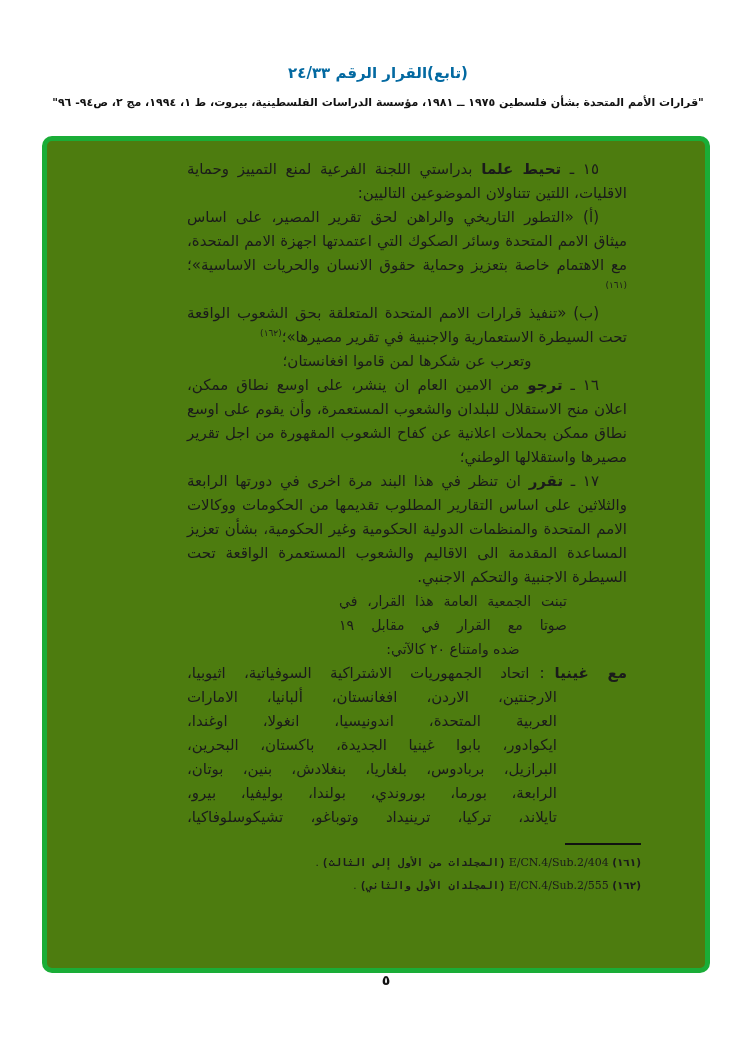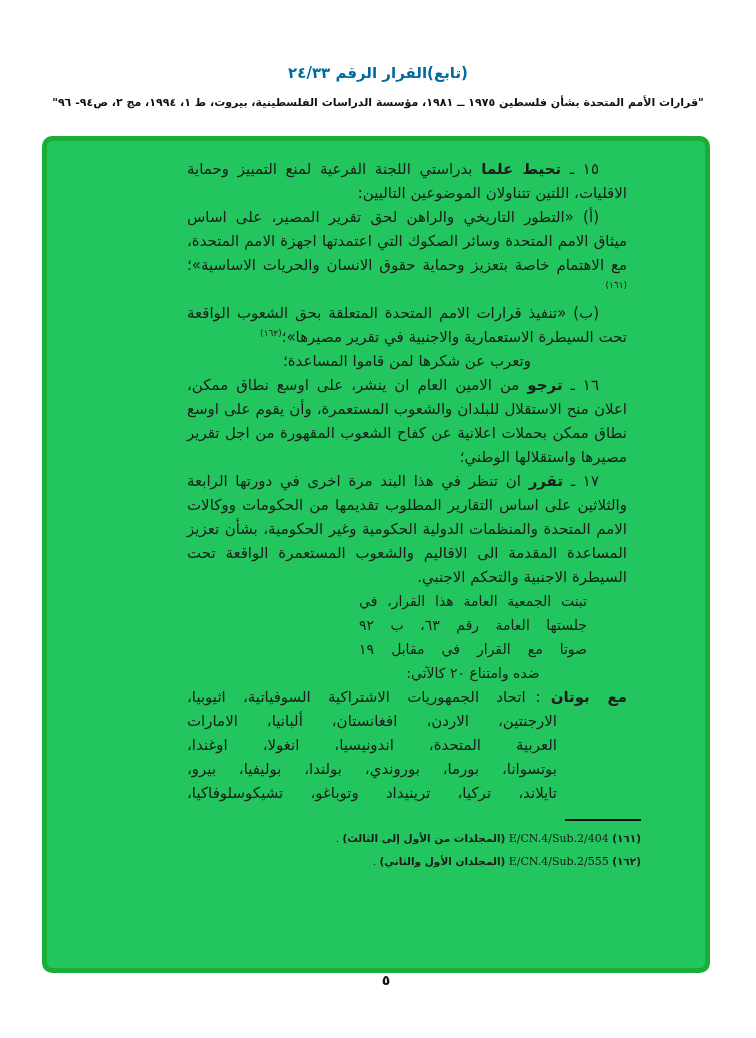--- a/index.html
+++ b/index.html
@@ -12,52 +12,52 @@
     position:absolute;top:64px;left:0;width:756px;text-align:center;
     direction:rtl;font-weight:bold;font-size:15px;color:#0369a1;
   }
   .hdr-cite{
     position:absolute;top:96px;left:0;width:756px;text-align:center;
     direction:rtl;font-weight:bold;font-size:11px;color:#111;
   }
   
   .green-box{
     position:absolute;left:42px;top:136px;width:658px;height:827px;
-    border:5px solid #1aad37;border-radius:10px;background:#22c55e;
+    border:5px solid #1aad37;border-radius:10px;background:#4d7c0f;
   }
   .box-content{
     position:absolute;inset:0;direction:rtl;
     padding:16px 78px 0 80px;box-sizing:border-box;
     font-size:15px;line-height:24px;text-align:justify;
   }
   .body-col{width:440px;margin-right:0;}
   .para{margin:0;text-indent:28px;}
   .para b{font-weight:bold;}
   sup.fnref{font-size:9px;line-height:0;vertical-align:6px;}
   .thanks{margin:0;text-align:center;text-indent:0;}
   
-  .vote-summary{width:228px;margin-right:40px;font-size:14px;}
+  .vote-summary{width:228px;margin-right:60px;font-size:14px;}
   .vote-summary .vline{text-align:justify;text-align-last:justify;}
   .vote-summary .vline.last{text-align:left;text-align-last:center;}
   
   .vote-list{width:440px;}
   .vote-list .cline{text-align:justify;text-align-last:justify;}
   .vote-list .cline.cont{padding-right:70px;}
   .vote-label{font-weight:bold;}
   .vote-colon{padding:0 10px;}
   
   .fn-area{margin-top:14px;}
   .fn-rule{width:76px;height:2px;background:#111;margin:0 -14px 6px 0;}
   .fn-row{
     direction:rtl;text-align:right;font-size:10.5px;line-height:22px;
     margin-right:-14px;white-space:nowrap;
   }
   .fn-marker{font-weight:bold;}
   .fn-code{font-family:"DejaVu Serif",serif;font-size:11px;}
-  .fn-note{font-weight:bold;}
+  .fn-note{font-weight:bold;font-family:Liberation Mono, monospace;}
   
   .page-num{
     position:absolute;top:972px;left:368px;width:36px;text-align:center;
     font-weight:bold;font-size:14px;color:#111;
   }
 </style>
 </head>
 <body>
 
 <div class="hdr-title">(تابع)القرار الرقم ٢٤/٣٣</div>
@@ -67,38 +67,39 @@
   <div class="box-content">
 
     <div class="body-col">
 
       <p class="para"><span>١٥ ـ</span> <b>تحيط علما</b> <span>بدراستي اللجنة الفرعية لمنع التمييز وحماية الاقليات، اللتين تتناولان الموضوعين التاليين:</span></p>
 
       <p class="para"><span>(أ)</span> <span>«التطور التاريخي والراهن لحق تقرير المصير، على اساس ميثاق الامم المتحدة وسائر الصكوك التي اعتمدتها اجهزة الامم المتحدة، مع الاهتمام خاصة بتعزيز وحماية حقوق الانسان والحريات الاساسية»؛</span><sup class="fnref">(١٦١)</sup></p>
 
       <p class="para"><span>(ب)</span> <span>«تنفيذ قرارات الامم المتحدة المتعلقة بحق الشعوب الواقعة تحت السيطرة الاستعمارية والاجنبية في تقرير مصيرها»؛</span><sup class="fnref">(١٦٢)</sup></p>
 
-      <p class="thanks">وتعرب عن شكرها لمن قاموا المساعدة؛</p>
+      <p class="thanks">وتعرب عن شكرها لمن قاموا افغانستان؛</p>
 
       <p class="para"><span>١٦ ـ</span> <b>ترجو</b> <span>من الامين العام ان ينشر، على اوسع نطاق ممكن، اعلان منح الاستقلال للبلدان والشعوب المستعمرة، وأن يقوم على اوسع نطاق ممكن بحملات اعلانية عن كفاح الشعوب المقهورة من اجل تقرير مصيرها واستقلالها الوطني؛</span></p>
 
       <p class="para"><span>١٧ ـ</span> <b>تقرر</b> <span>ان تنظر في هذا البند مرة اخرى في دورتها الرابعة والثلاثين على اساس التقارير المطلوب تقديمها من الحكومات ووكالات الامم المتحدة والمنظمات الدولية الحكومية وغير الحكومية، بشأن تعزيز المساعدة المقدمة الى الاقاليم والشعوب المستعمرة الواقعة تحت السيطرة الاجنبية والتحكم الاجنبي.</span></p>
 
       <div class="vote-summary">
         <div class="vline">تبنت الجمعية العامة هذا القرار، في</div>
-        <div class="vline">جلستها العامة رقم ٦٣، ب ٩٢</div>
         <div class="vline">صوتا مع القرار في مقابل ١٩</div>
         <div class="vline last">ضده وامتناع ٢٠ كالآتي:</div>
       </div>
 
       <div class="vote-list">
-        <div class="cline"><span class="vote-label">مع بوتان</span><span class="vote-colon">:</span><span>اتحاد الجمهوريات الاشتراكية السوفياتية، اثيوبيا،</span></div>
+        <div class="cline"><span class="vote-label">مع غينيا</span><span class="vote-colon">:</span><span>اتحاد الجمهوريات الاشتراكية السوفياتية، اثيوبيا،</span></div>
         <div class="cline cont">الارجنتين، الاردن، افغانستان، ألبانيا، الامارات</div>
         <div class="cline cont">العربية المتحدة، اندونيسيا، انغولا، اوغندا،</div>
-        <div class="cline cont">بوتسوانا، بورما، بوروندي، بولندا، بوليفيا، بيرو،</div>
+        <div class="cline cont">ايكوادور، بابوا غينيا الجديدة، باكستان، البحرين،</div>
+        <div class="cline cont">البرازيل، بربادوس، بلغاريا، بنغلادش، بنين، بوتان،</div>
+        <div class="cline cont">الرابعة، بورما، بوروندي، بولندا، بوليفيا، بيرو،</div>
         <div class="cline cont">تايلاند، تركيا، ترينيداد وتوباغو، تشيكوسلوفاكيا،</div>
       </div>
 
     </div>
 
     <div class="fn-area">
       <div class="fn-rule"></div>
       <div class="fn-row"><span class="fn-marker">(١٦١)</span> <span class="fn-code" dir="ltr">E/CN.4/Sub.2/404</span> <span class="fn-note">(المجلدات من الأول إلى الثالث)</span> <span>.</span></div>
       <div class="fn-row"><span class="fn-marker">(١٦٢)</span> <span class="fn-code" dir="ltr">E/CN.4/Sub.2/555</span> <span class="fn-note">(المجلدان الأول والثاني)</span> <span>.</span></div>
     </div>

